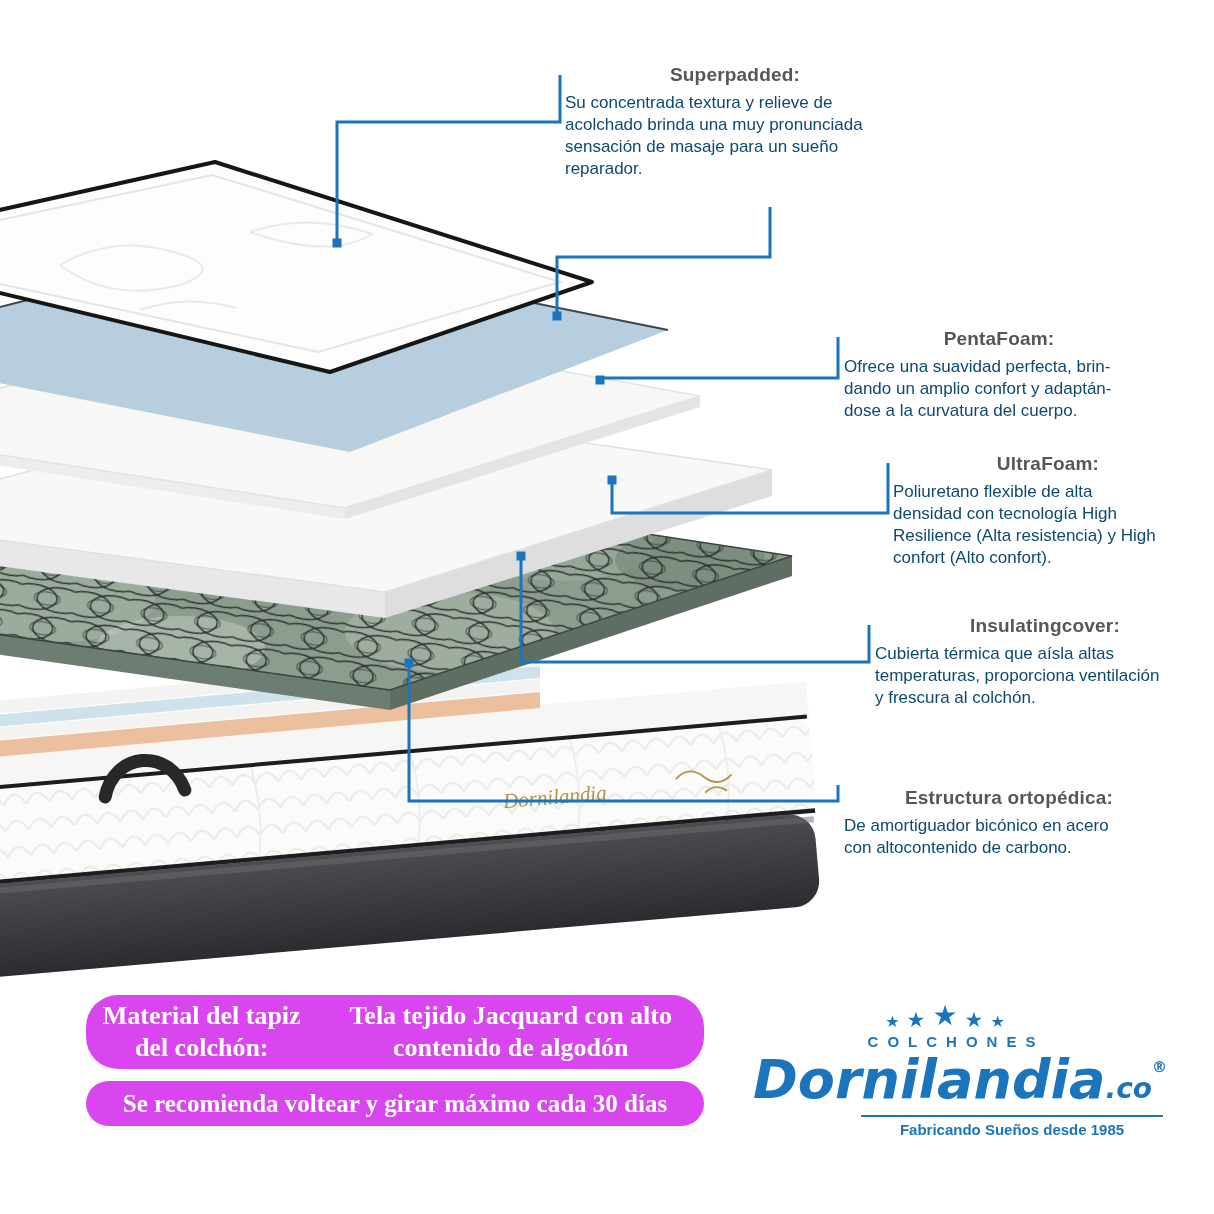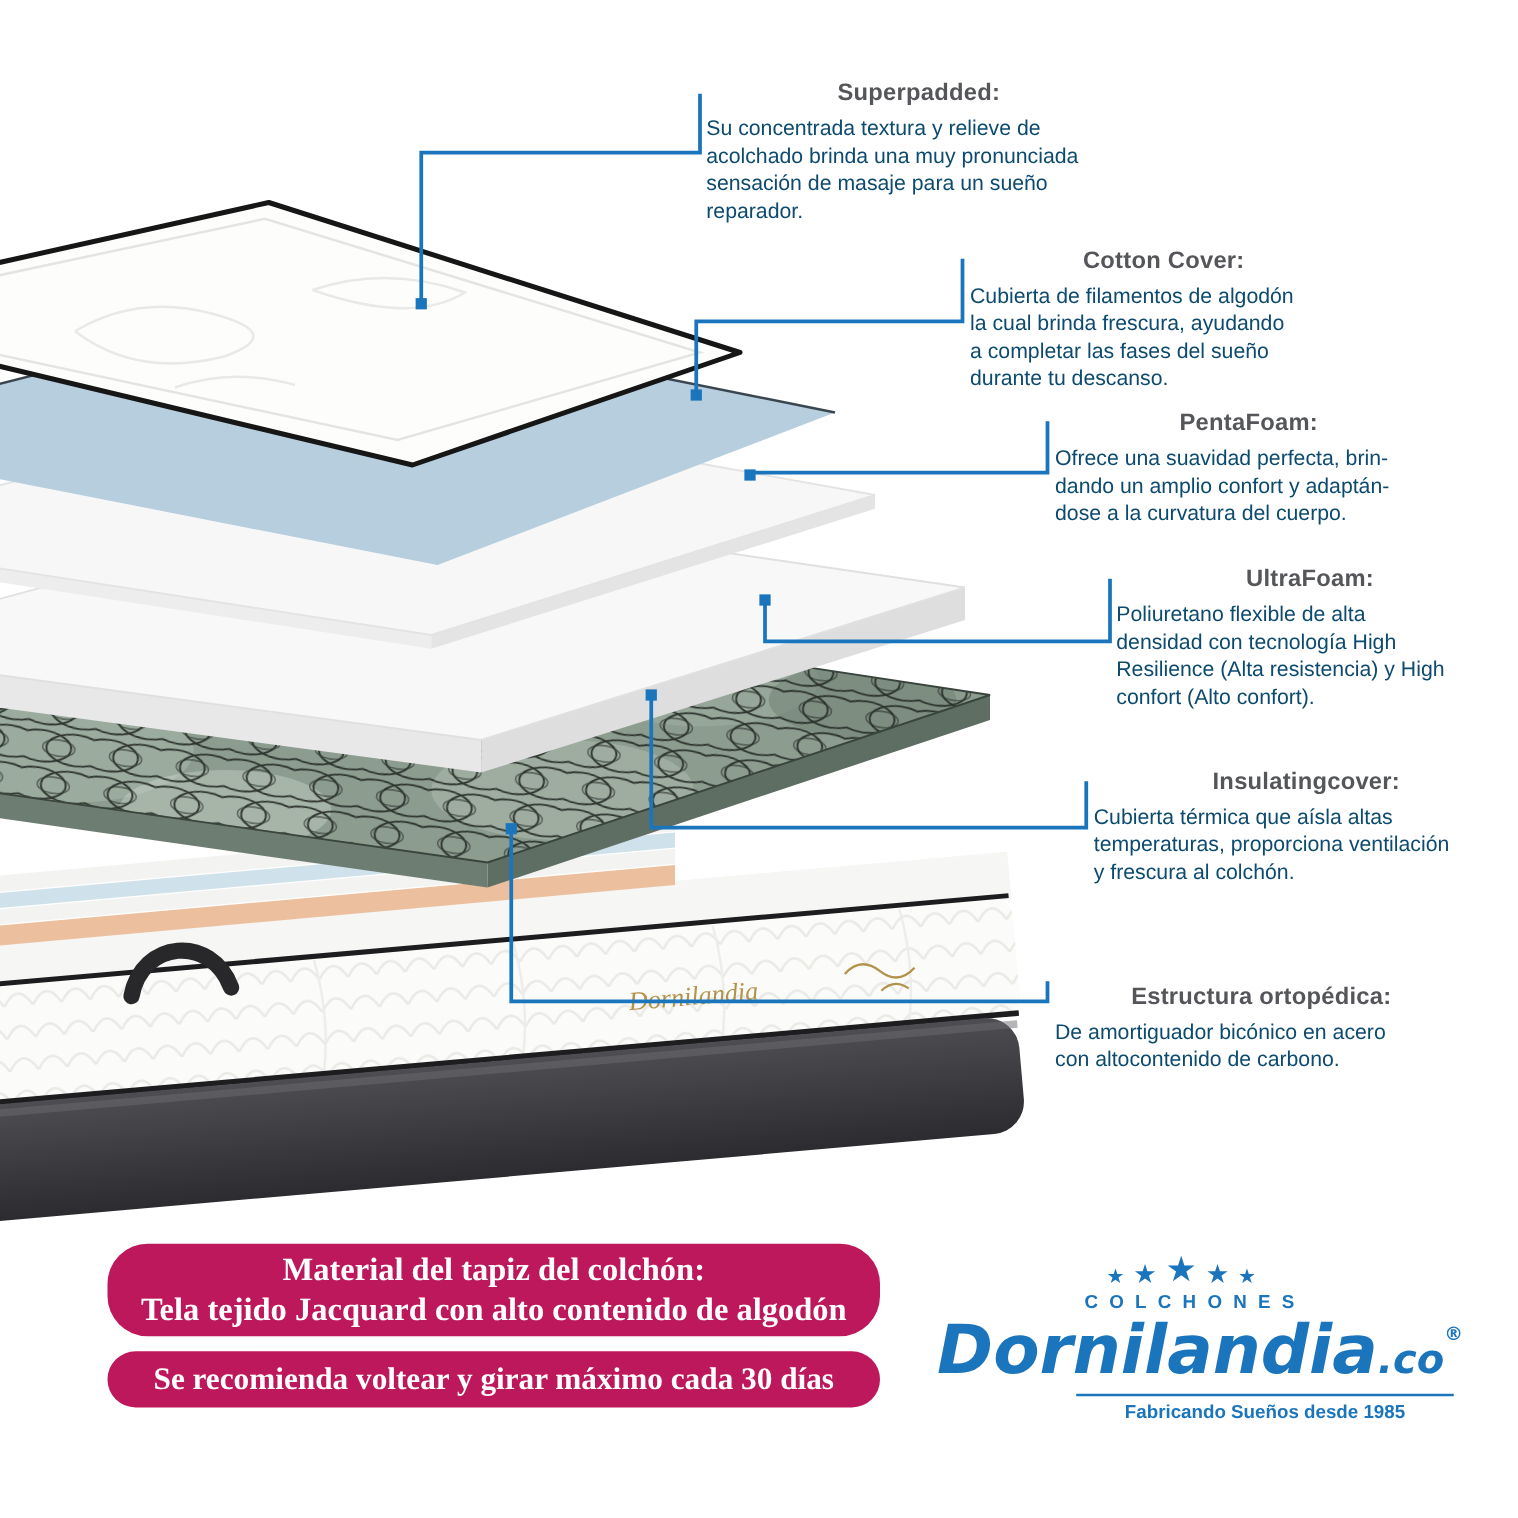--- a/index.html
+++ b/index.html
@@ -13,38 +13,38 @@
   .ann h3{margin:0 0 6px 0;font-size:19px;font-weight:700;color:#55565a;letter-spacing:.2px;text-align:center;}
   .ann p{margin:0;font-size:17px;color:#0c4a6e;line-height:1.3;white-space:pre-line;}
   .ann1{left:565px;top:64px;width:340px;}
   .ann2{left:776px;top:198px;width:310px;}
   .ann3{left:844px;top:328px;width:310px;}
   .ann4{left:893px;top:453px;width:310px;}
   .ann5{left:875px;top:615px;width:340px;}
   .ann6{left:844px;top:775px;width:330px;margin-top:12px;}
 
   
-  .banner{position:absolute;background:#be185d;color:#ffffff;border-radius:32px;
-          display:flex;flex-direction:column;align-items:center;justify-content:center;
+  .banner{position:absolute;background:#d946ef;color:#ffffff;border-radius:32px;
+          display:flex;flex-direction:row;align-items:center;justify-content:center;
           font-family:"Liberation Serif",serif;font-weight:700;text-align:center;}
   .banner1{left:86px;top:995px;width:618px;height:74px;font-size:26px;line-height:1.25;}
   .banner2{left:86px;top:1081px;width:618px;height:45px;font-size:25px;}
 
   
   .logo{position:absolute;left:745px;top:1000px;width:430px;color:#1b75bc;text-align:center;}
   .stars{display:flex;justify-content:center;align-items:flex-end;gap:7px;height:30px;
          transform:translateX(-15px);}
   .stars span{line-height:1;}
   .stars span:nth-child(1),.stars span:nth-child(5){font-size:16px;}
   .stars span:nth-child(2),.stars span:nth-child(4){font-size:21px;}
   .stars span:nth-child(3){font-size:28px;}
   .colchones{font-size:15px;font-weight:700;letter-spacing:9px;margin-top:3px;transform:translateX(-4px);}
   .brandname{font-size:54px;font-weight:700;font-style:italic;line-height:1.05;margin-top:2px;
              font-family:"DejaVu Sans",sans-serif;white-space:nowrap;}
-  .bn-suffix{font-size:32px;font-style:italic;}
+  .bn-suffix{font-size:28px;font-style:italic;}
   .bn-reg{font-size:15px;vertical-align:26px;}
   .divider{height:2px;background:#1b75bc;width:302px;margin:6px 0 4px 116px;}
   .tagline{font-size:15px;font-weight:700;width:302px;margin-left:116px;text-align:center;}
 </style>
 </head>
 <body>
 
 <div class="page">
 
   <svg class="art" viewBox="0 0 1214 1214">
@@ -144,27 +144,20 @@
     </g>
   </svg>
 
   <div class="ann ann1">
     <h3>Superpadded:</h3>
     <p>Su concentrada textura y relieve de
 acolchado brinda una muy pronunciada
 sensación de masaje para un sueño
 reparador.</p>
   </div>
-  <div class="ann ann2">
-    <h3>Cotton Cover:</h3>
-    <p>Cubierta de filamentos de algodón
-la cual brinda frescura, ayudando
-a completar las fases del sueño
-durante tu descanso.</p>
-  </div>
   <div class="ann ann3">
     <h3>PentaFoam:</h3>
     <p>Ofrece una suavidad perfecta, brin-
 dando un amplio confort y adaptán-
 dose a la curvatura del cuerpo.</p>
   </div>
   <div class="ann ann4">
     <h3>UltraFoam:</h3>
     <p>Poliuretano flexible de alta
 densidad con tecnología High

